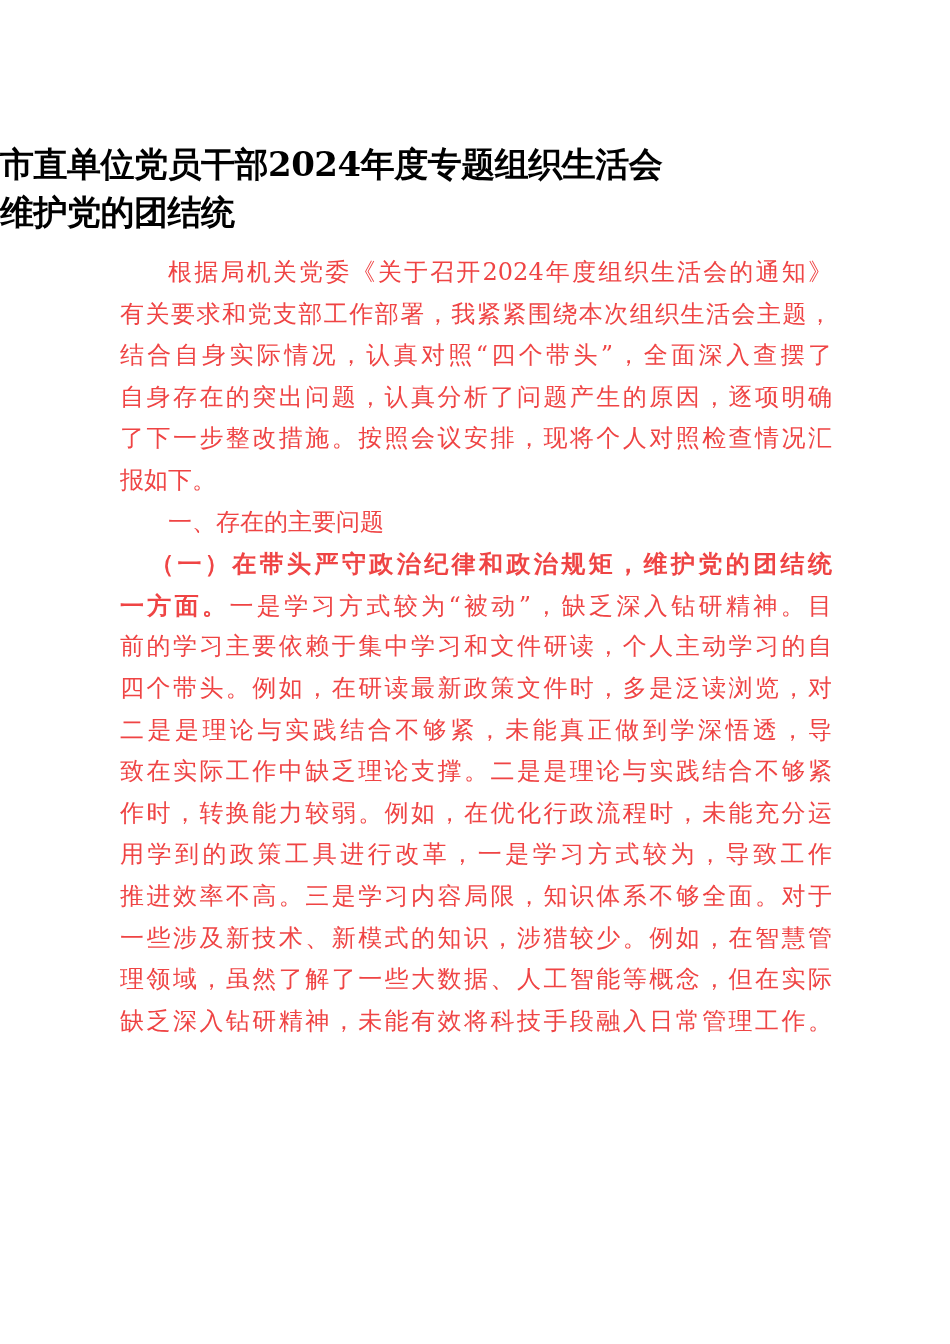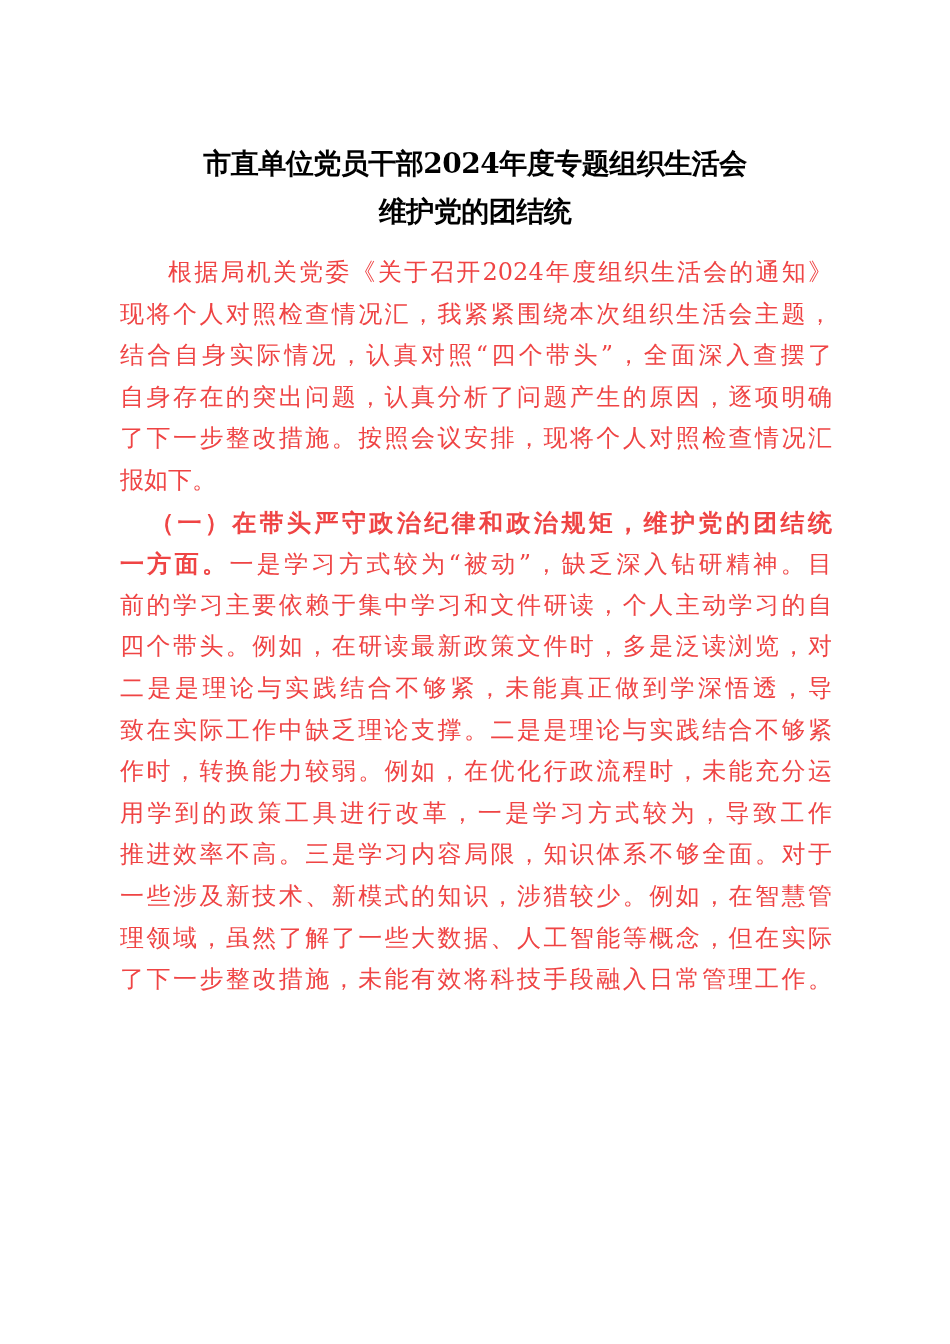--- a/index.html
+++ b/index.html
@@ -19,24 +19,23 @@
       left: 0; top: 0;
       width: 950px;
       height: 1344px;
       background: #ffffff;
     }
     .title {
       position: absolute;
       left: 0;
       top: 140px;
       width: 950px;
-      text-align: center;
       font-family: "DejaVu Serif", "Liberation Serif", serif;
       font-weight: bold;
-      font-size: 28px;
+      font-size: 34px;
       line-height: 48px;
       color: #000000;
       letter-spacing: -0.5px;
     }
     .title .line { display: block; white-space: nowrap; }
     .body {
       position: absolute;
       left: 120px;
       top: 252px;
       width: 712px;
@@ -67,37 +66,38 @@
 <div class="page">
 
   <div class="title">
     <span class="line">市直单位党员干部2024年度专题组织生活会</span>
     <span class="line">维护党的团结统</span>
   </div>
 
   <div class="body">
     <div>
       <span class="line indent">根据局机关党委《关于召开2024年度组织生活会的通知》</span>
-      <span class="line">现将个人对照检查情况汇，我紧紧围绕本次组织生活会主题，</span>
+      <span class="line">有关要求和党支部工作部署，我紧紧围绕本次组织生活会主题，</span>
       <span class="line">结合自身实际情况，认真对照“四个带头”，全面深入查摆了</span>
       <span class="line">自身存在的突出问题，认真分析了问题产生的原因，逐项明确</span>
       <span class="line">了下一步整改措施。按照会议安排，现将个人对照检查情况汇</span>
       <span class="line last">报如下。</span>
     </div>
 
+    <span class="line last indent heading">一、存在的主要问题</span>
 
     <div>
       <span class="line indent bold-lead" style="padding-left:30px;">（一）在带头严守政治纪律和政治规矩，维护党的团结统</span>
       <span class="line"><span class="bold-lead">一方面。</span><span>一是学习方式较为“被动”，缺乏深入钻研精神。目</span></span>
       <span class="line">前的学习主要依赖于集中学习和文件研读，个人主动学习的自</span>
       <span class="line">四个带头。例如，在研读最新政策文件时，多是泛读浏览，对</span>
       <span class="line">二是是理论与实践结合不够紧，未能真正做到学深悟透，导</span>
       <span class="line">致在实际工作中缺乏理论支撑。二是是理论与实践结合不够紧</span>
       <span class="line">作时，转换能力较弱。例如，在优化行政流程时，未能充分运</span>
       <span class="line">用学到的政策工具进行改革，一是学习方式较为，导致工作</span>
       <span class="line">推进效率不高。三是学习内容局限，知识体系不够全面。对于</span>
       <span class="line">一些涉及新技术、新模式的知识，涉猎较少。例如，在智慧管</span>
       <span class="line">理领域，虽然了解了一些大数据、人工智能等概念，但在实际</span>
-      <span class="line">了下一步整改措施，未能有效将科技手段融入日常管理工作。</span>
+      <span class="line">缺乏深入钻研精神，未能有效将科技手段融入日常管理工作。</span>
     </div>
   </div>
 
 </div>
 
 </body></html>

